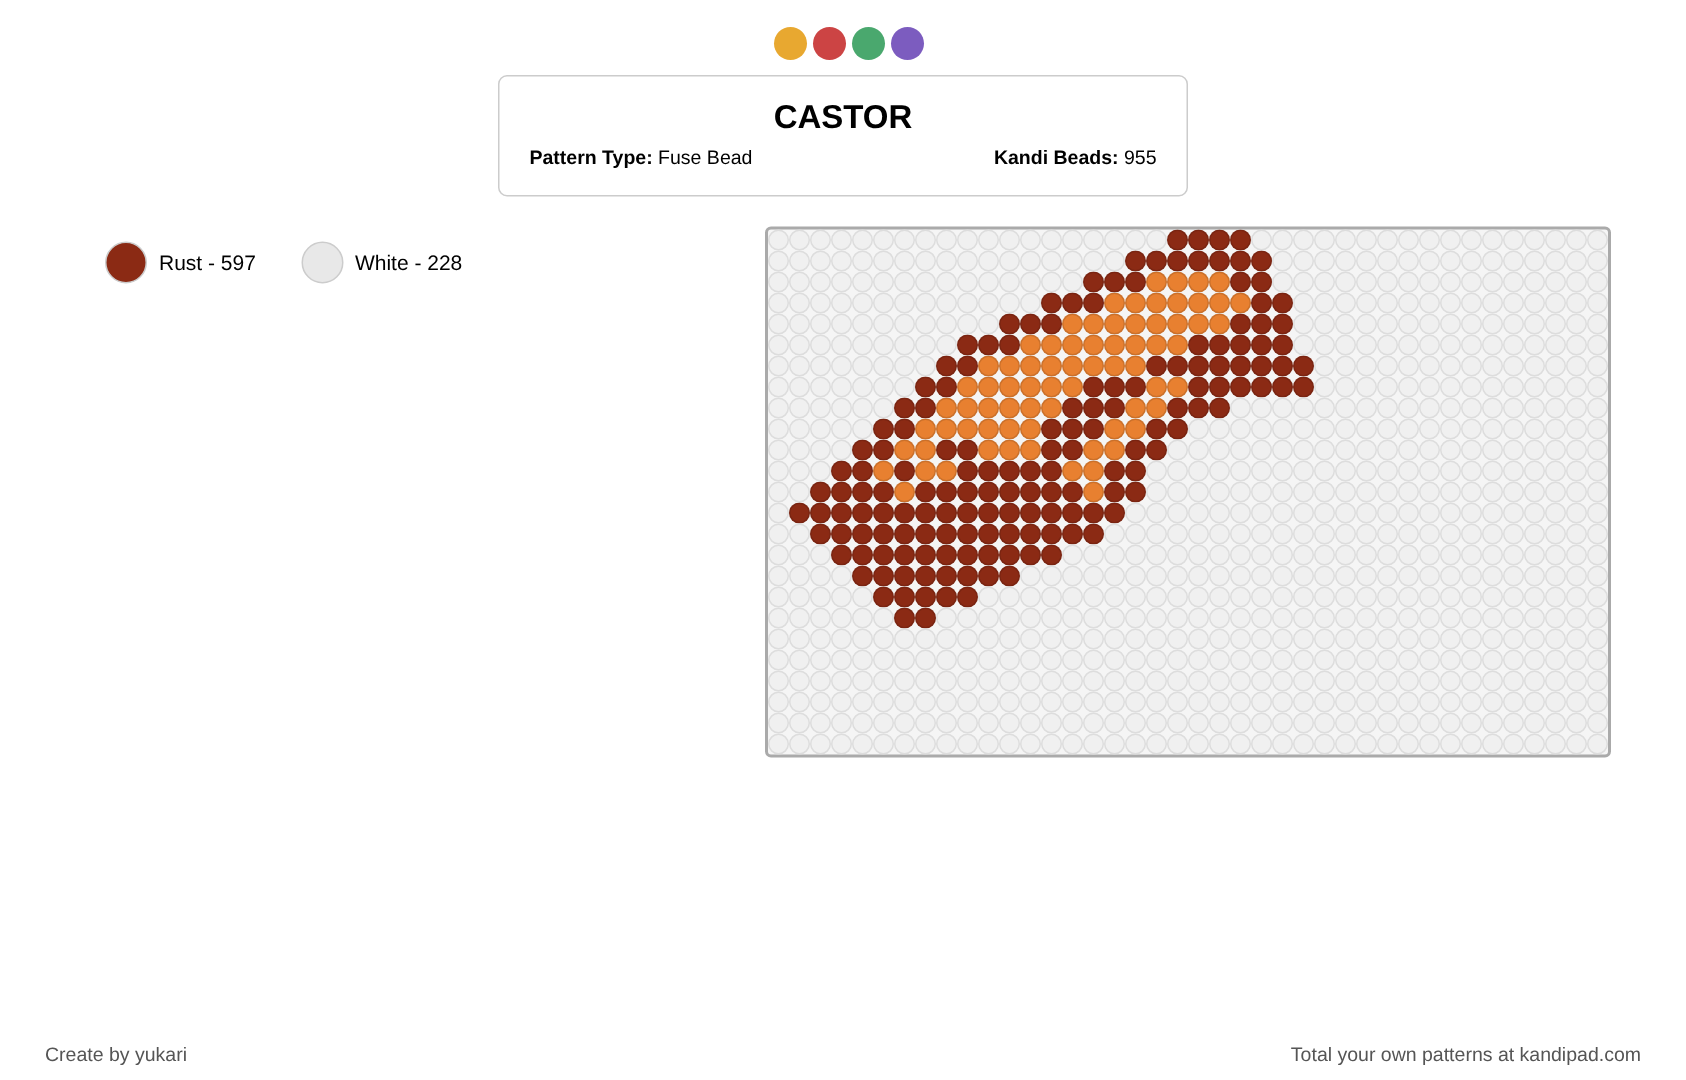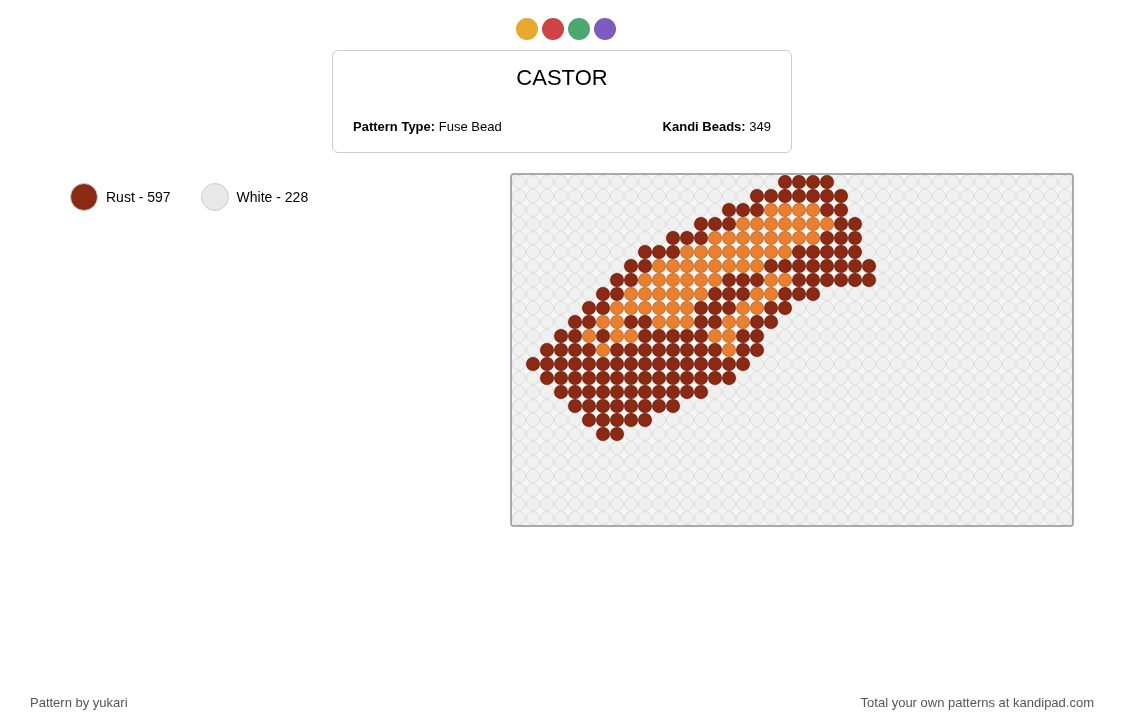--- a/index.html
+++ b/index.html
@@ -40,22 +40,22 @@
     .info-card {
       border: 1px solid #ccc;
       border-radius: 6px;
       width: 460px;
       margin: 0 auto 20px auto;
       padding: 14px 20px;
       text-align: center;
     }
     .info-card h1 {
       font-size: 22px;
-      font-weight: normal;
-      margin-bottom: 28px;
+      font-weight: bold;
+      margin-bottom: 6px;
     }
     .info-grid {
       display: flex;
       justify-content: space-between;
       margin-bottom: 4px;
     }
     .info-item {
       font-size: 13px;
     }
     .info-item .label { font-weight: bold; }
@@ -141,21 +141,21 @@
 
 <div class="info-card">
   <h1>CASTOR</h1>
   <div class="info-grid">
     <div class="info-item">
       <span class="label">Pattern Type:</span>
       <span>Fuse Bead</span>
     </div>
     <div class="info-item">
       <span class="label">Kandi Beads:</span>
-      <span>349</span>
+      <span>955</span>
     </div>
   </div>
 </div>
 
 <div class="main-content">
 
   <div class="left-panel">
     <div class="legend">
       <div class="legend-item">
         <div class="color-swatch" style="background:#8B2A14;"></div>
@@ -1168,15 +1168,15 @@
         <div class="cell" style="background: rgb(240, 240, 240); border: 1px solid rgb(221, 221, 221);"></div>
         <div class="cell" style="background: rgb(240, 240, 240); border: 1px solid rgb(221, 221, 221);"></div>
         <div class="cell" style="background: rgb(240, 240, 240); border: 1px solid rgb(221, 221, 221);"></div>
         <div class="cell" style="background: rgb(240, 240, 240); border: 1px solid rgb(221, 221, 221);"></div>
         <div class="cell" style="background: rgb(240, 240, 240); border: 1px solid rgb(221, 221, 221);"></div>
       </div>
   </div>
 </div>
 
 <div class="footer">
-  <span>Pattern by yukari</span>
+  <span>Create by yukari</span>
   <span>Total your own patterns at kandipad.com</span>
 </div>
 
 </body></html>

